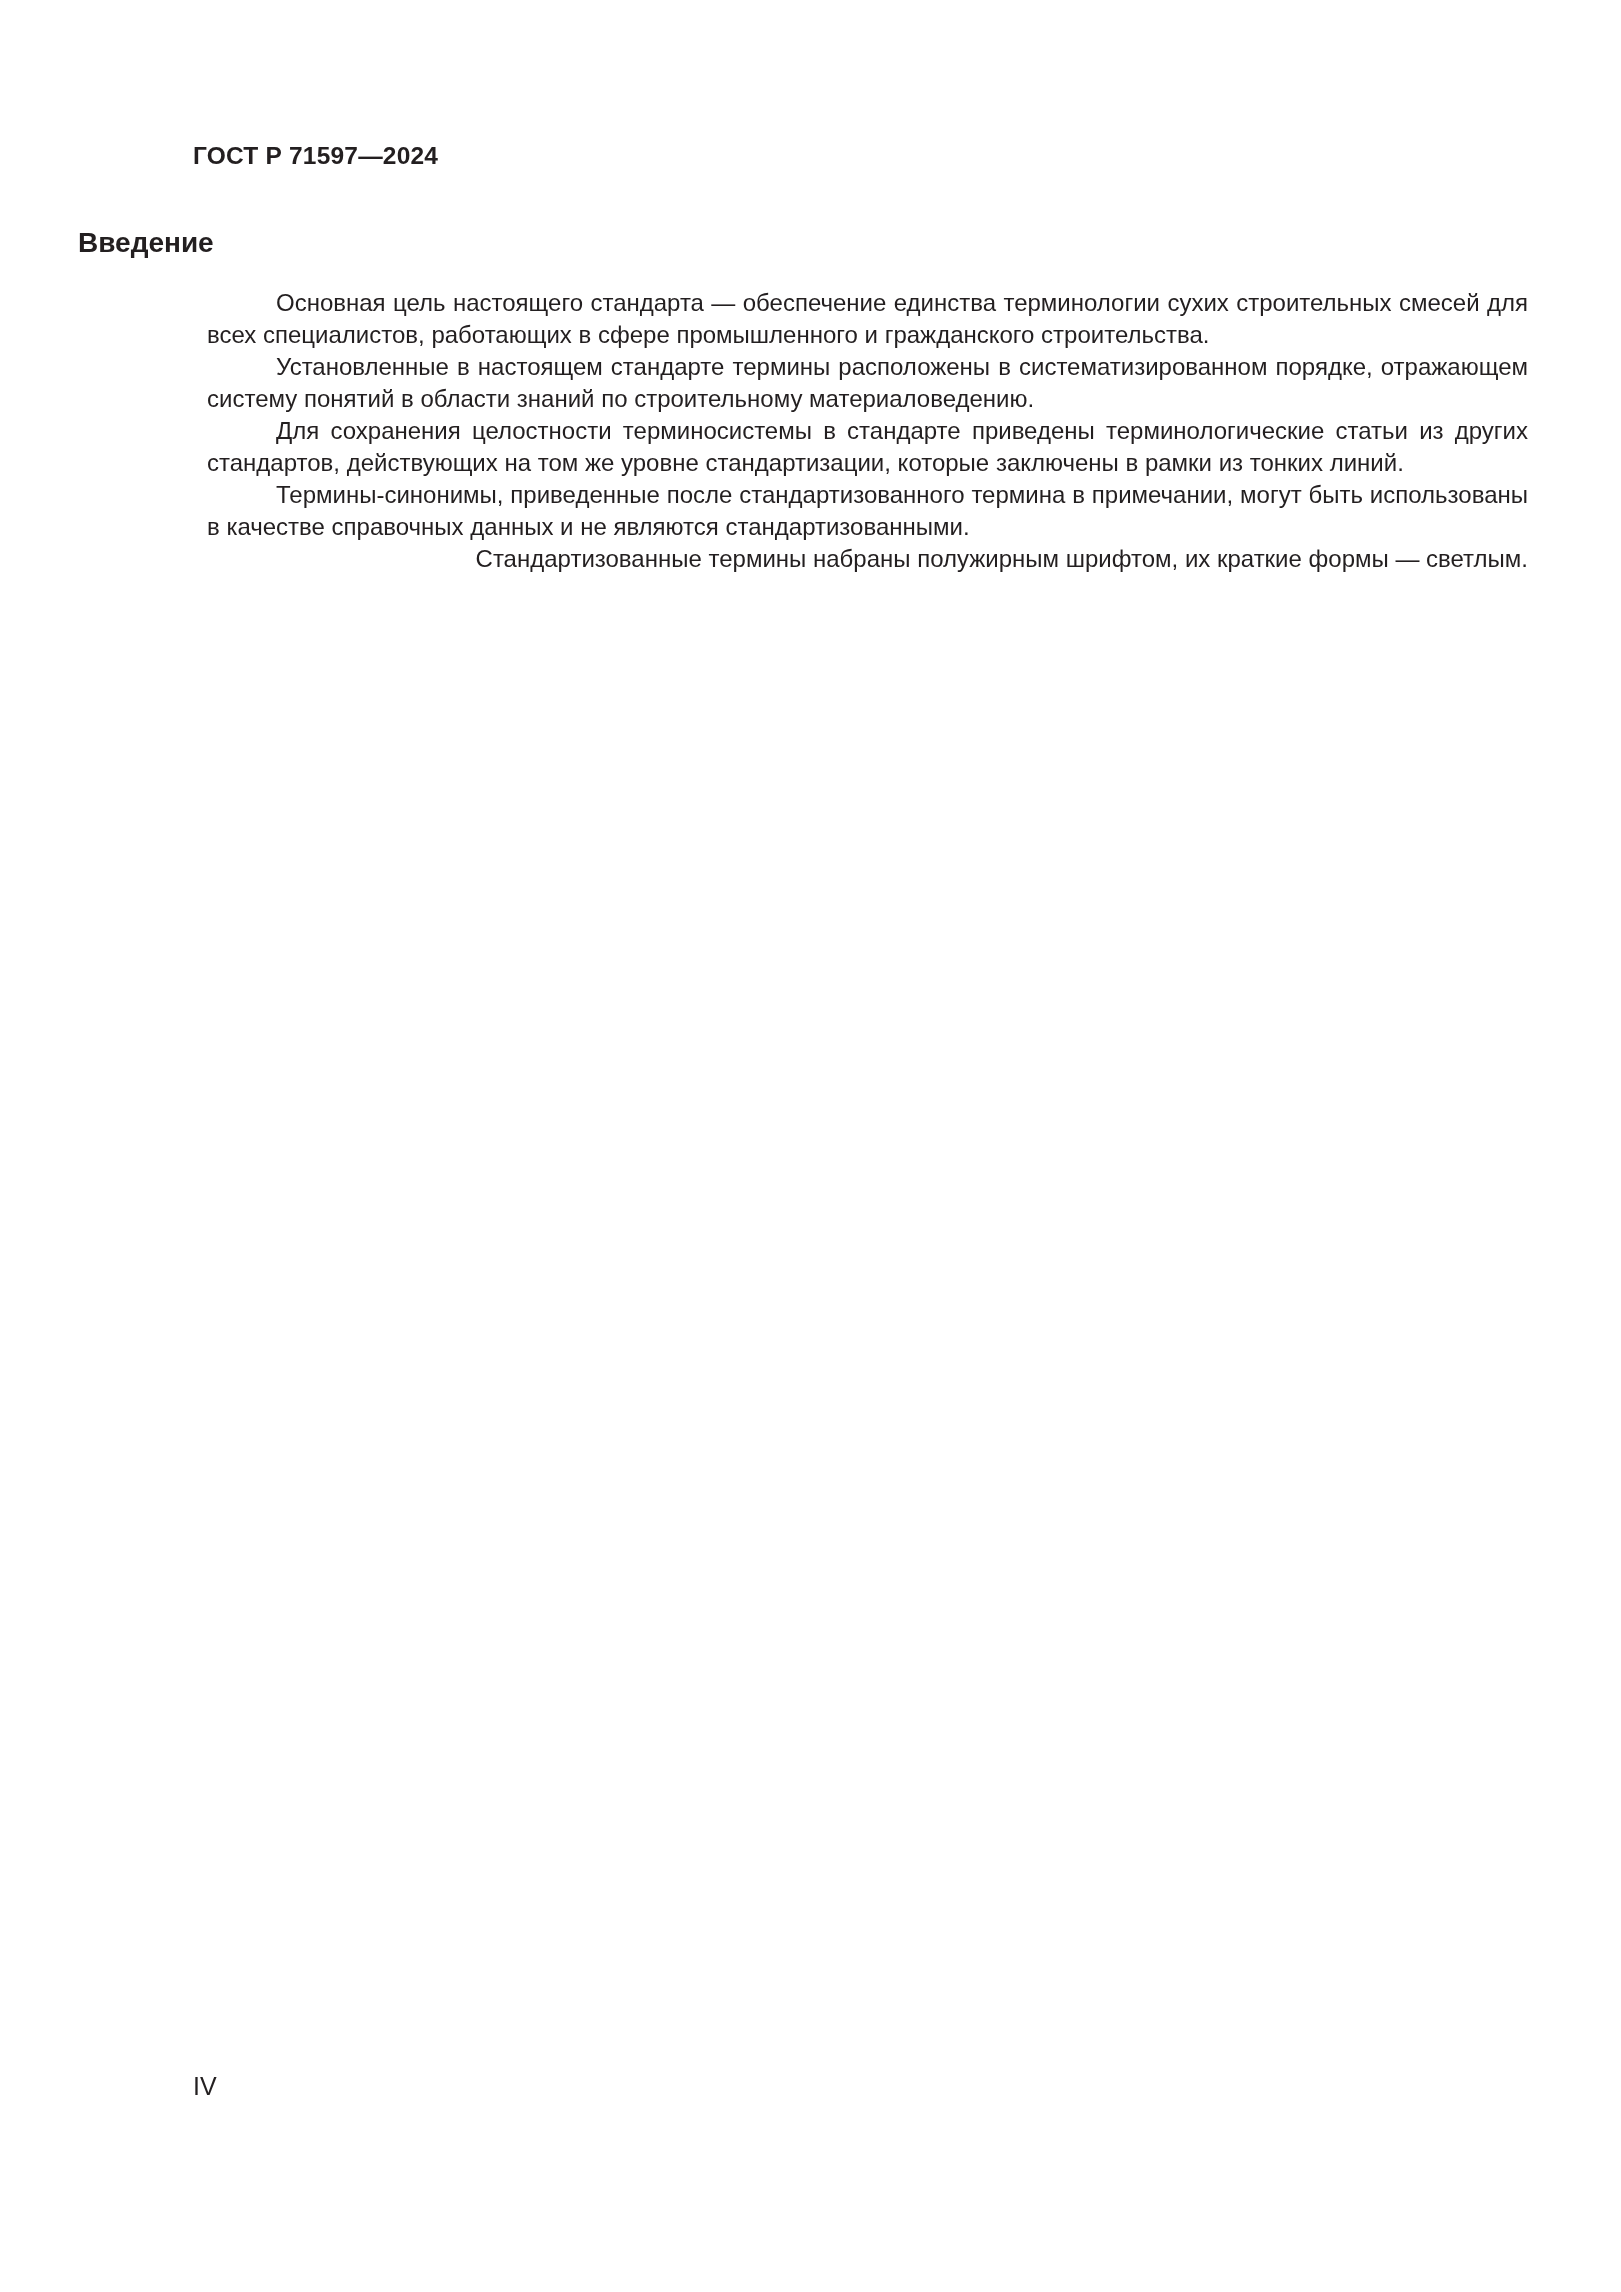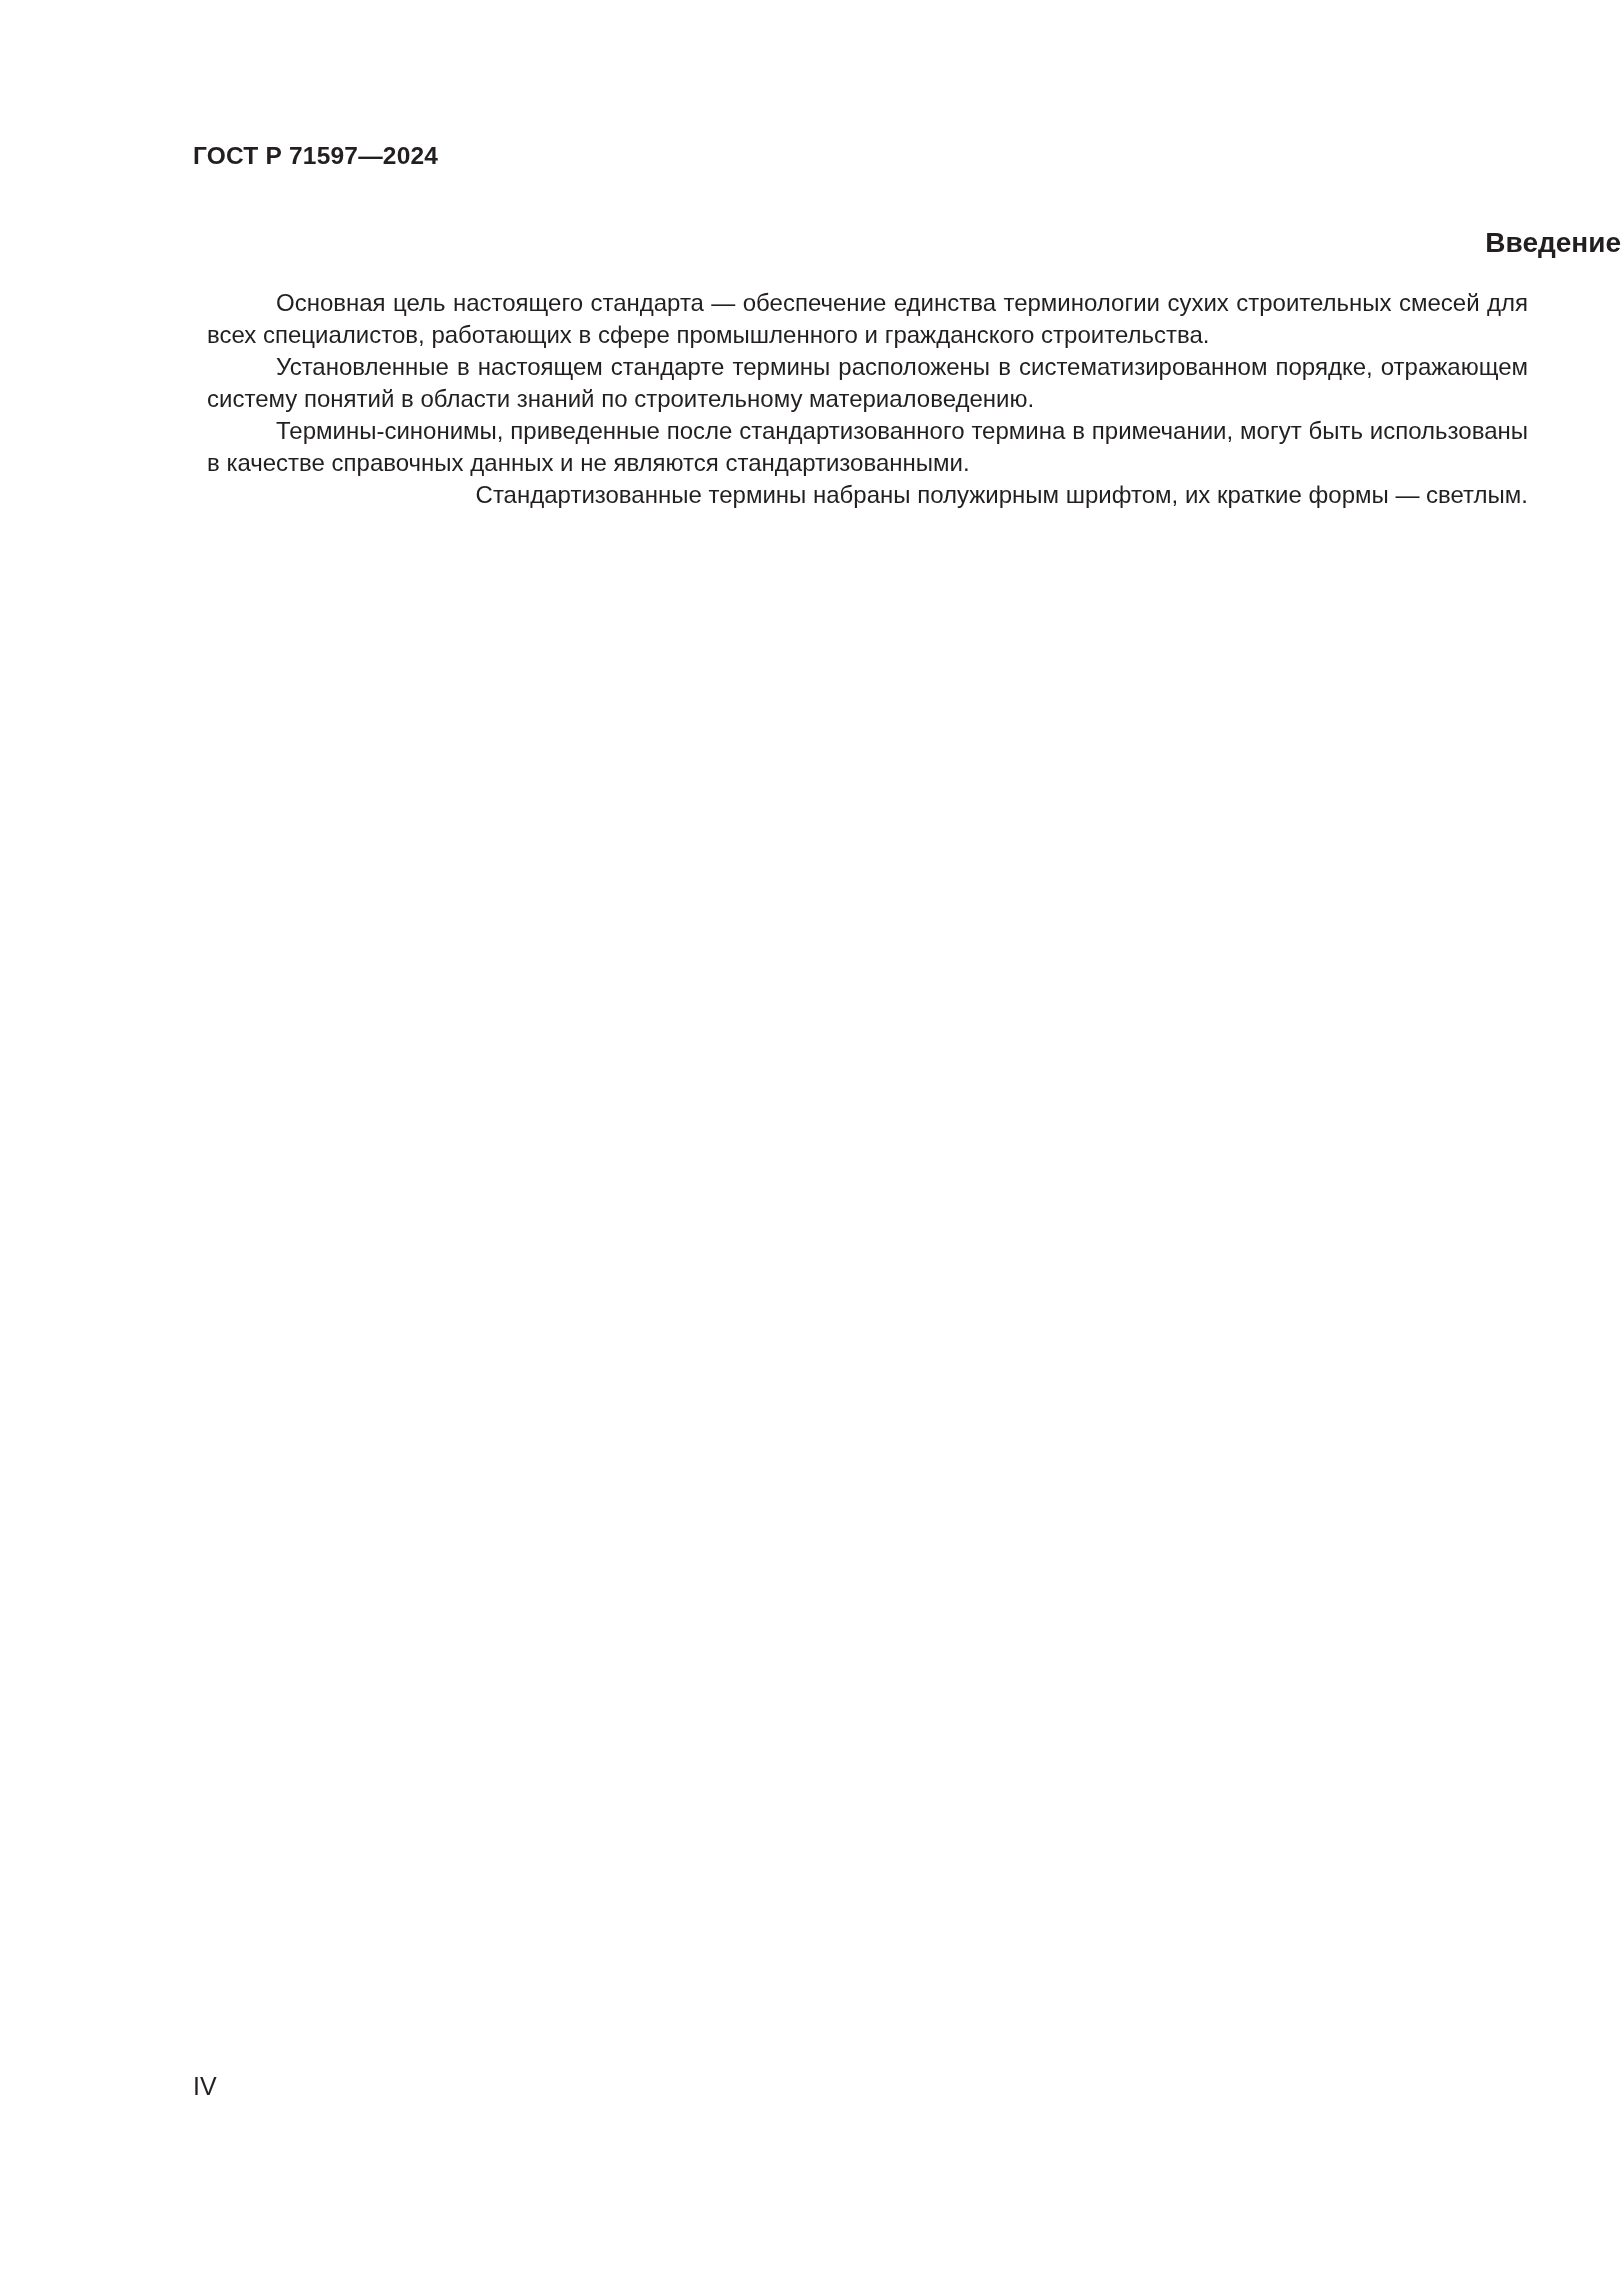--- a/index.html
+++ b/index.html
@@ -1,33 +1,34 @@
 <!DOCTYPE html>
 <html><head>
 <meta charset="utf-8">
 <style>
   html, body { margin: 0; padding: 0; background: #ffffff; }
   body { width: 1621px; height: 2293px; position: relative; overflow: hidden;
          font-family: "Liberation Sans", sans-serif; color: #231f20; }
   .header { position: absolute; left: 193px; top: 142px; font-size: 24.5px; font-weight: bold; letter-spacing: 0.2px; }
-  .title { position: absolute; left: 0; width: 1621px; top: 227px; text-align: right;
-           font-size: 28px; font-weight: bold; box-sizing: border-box; }
+  .title { position: absolute; left: 0; width: 1621px; top: 227px; text-align: left;
+           font-size: 28px; font-weight: bold; padding-left: 78px; box-sizing: border-box; }
   .body-text { position: absolute; left: 207px; width: 1321px; top: 287px; font-size: 24px; line-height: 32px; }
   .body-text p { margin: 0; text-indent: 69px; text-align: justify; }
   .body-text p.last { text-align: right; }
   .page-num { position: absolute; left: 193px; top: 2072px; font-size: 25px; }
 </style>
 </head>
 <body>
 
 <div class="header">ГОСТ Р 71597—2024</div>
 
 <div class="title">Введение</div>
 
 <div class="body-text">
   <p>Основная цель настоящего стандарта — обеспечение единства терминологии сухих строительных смесей для всех специалистов, работающих в сфере промышленного и гражданского строительства.</p>
   <p>Установленные в настоящем стандарте термины расположены в систематизированном порядке, отражающем систему понятий в области знаний по строительному материаловедению.</p>
+  <p>Для сохранения целостности терминосистемы в стандарте приведены терминологические статьи из других стандартов, действующих на том же уровне стандартизации, которые заключены в рамки из тонких линий.</p>
   <p>Термины-синонимы, приведенные после стандартизованного термина в примечании, могут быть использованы в качестве справочных данных и не являются стандартизованными.</p>
   <p class="last">Стандартизованные термины набраны полужирным шрифтом, их краткие формы — светлым.</p>
 </div>
 
 <div class="page-num">IV</div>
 
 
 </body></html>

